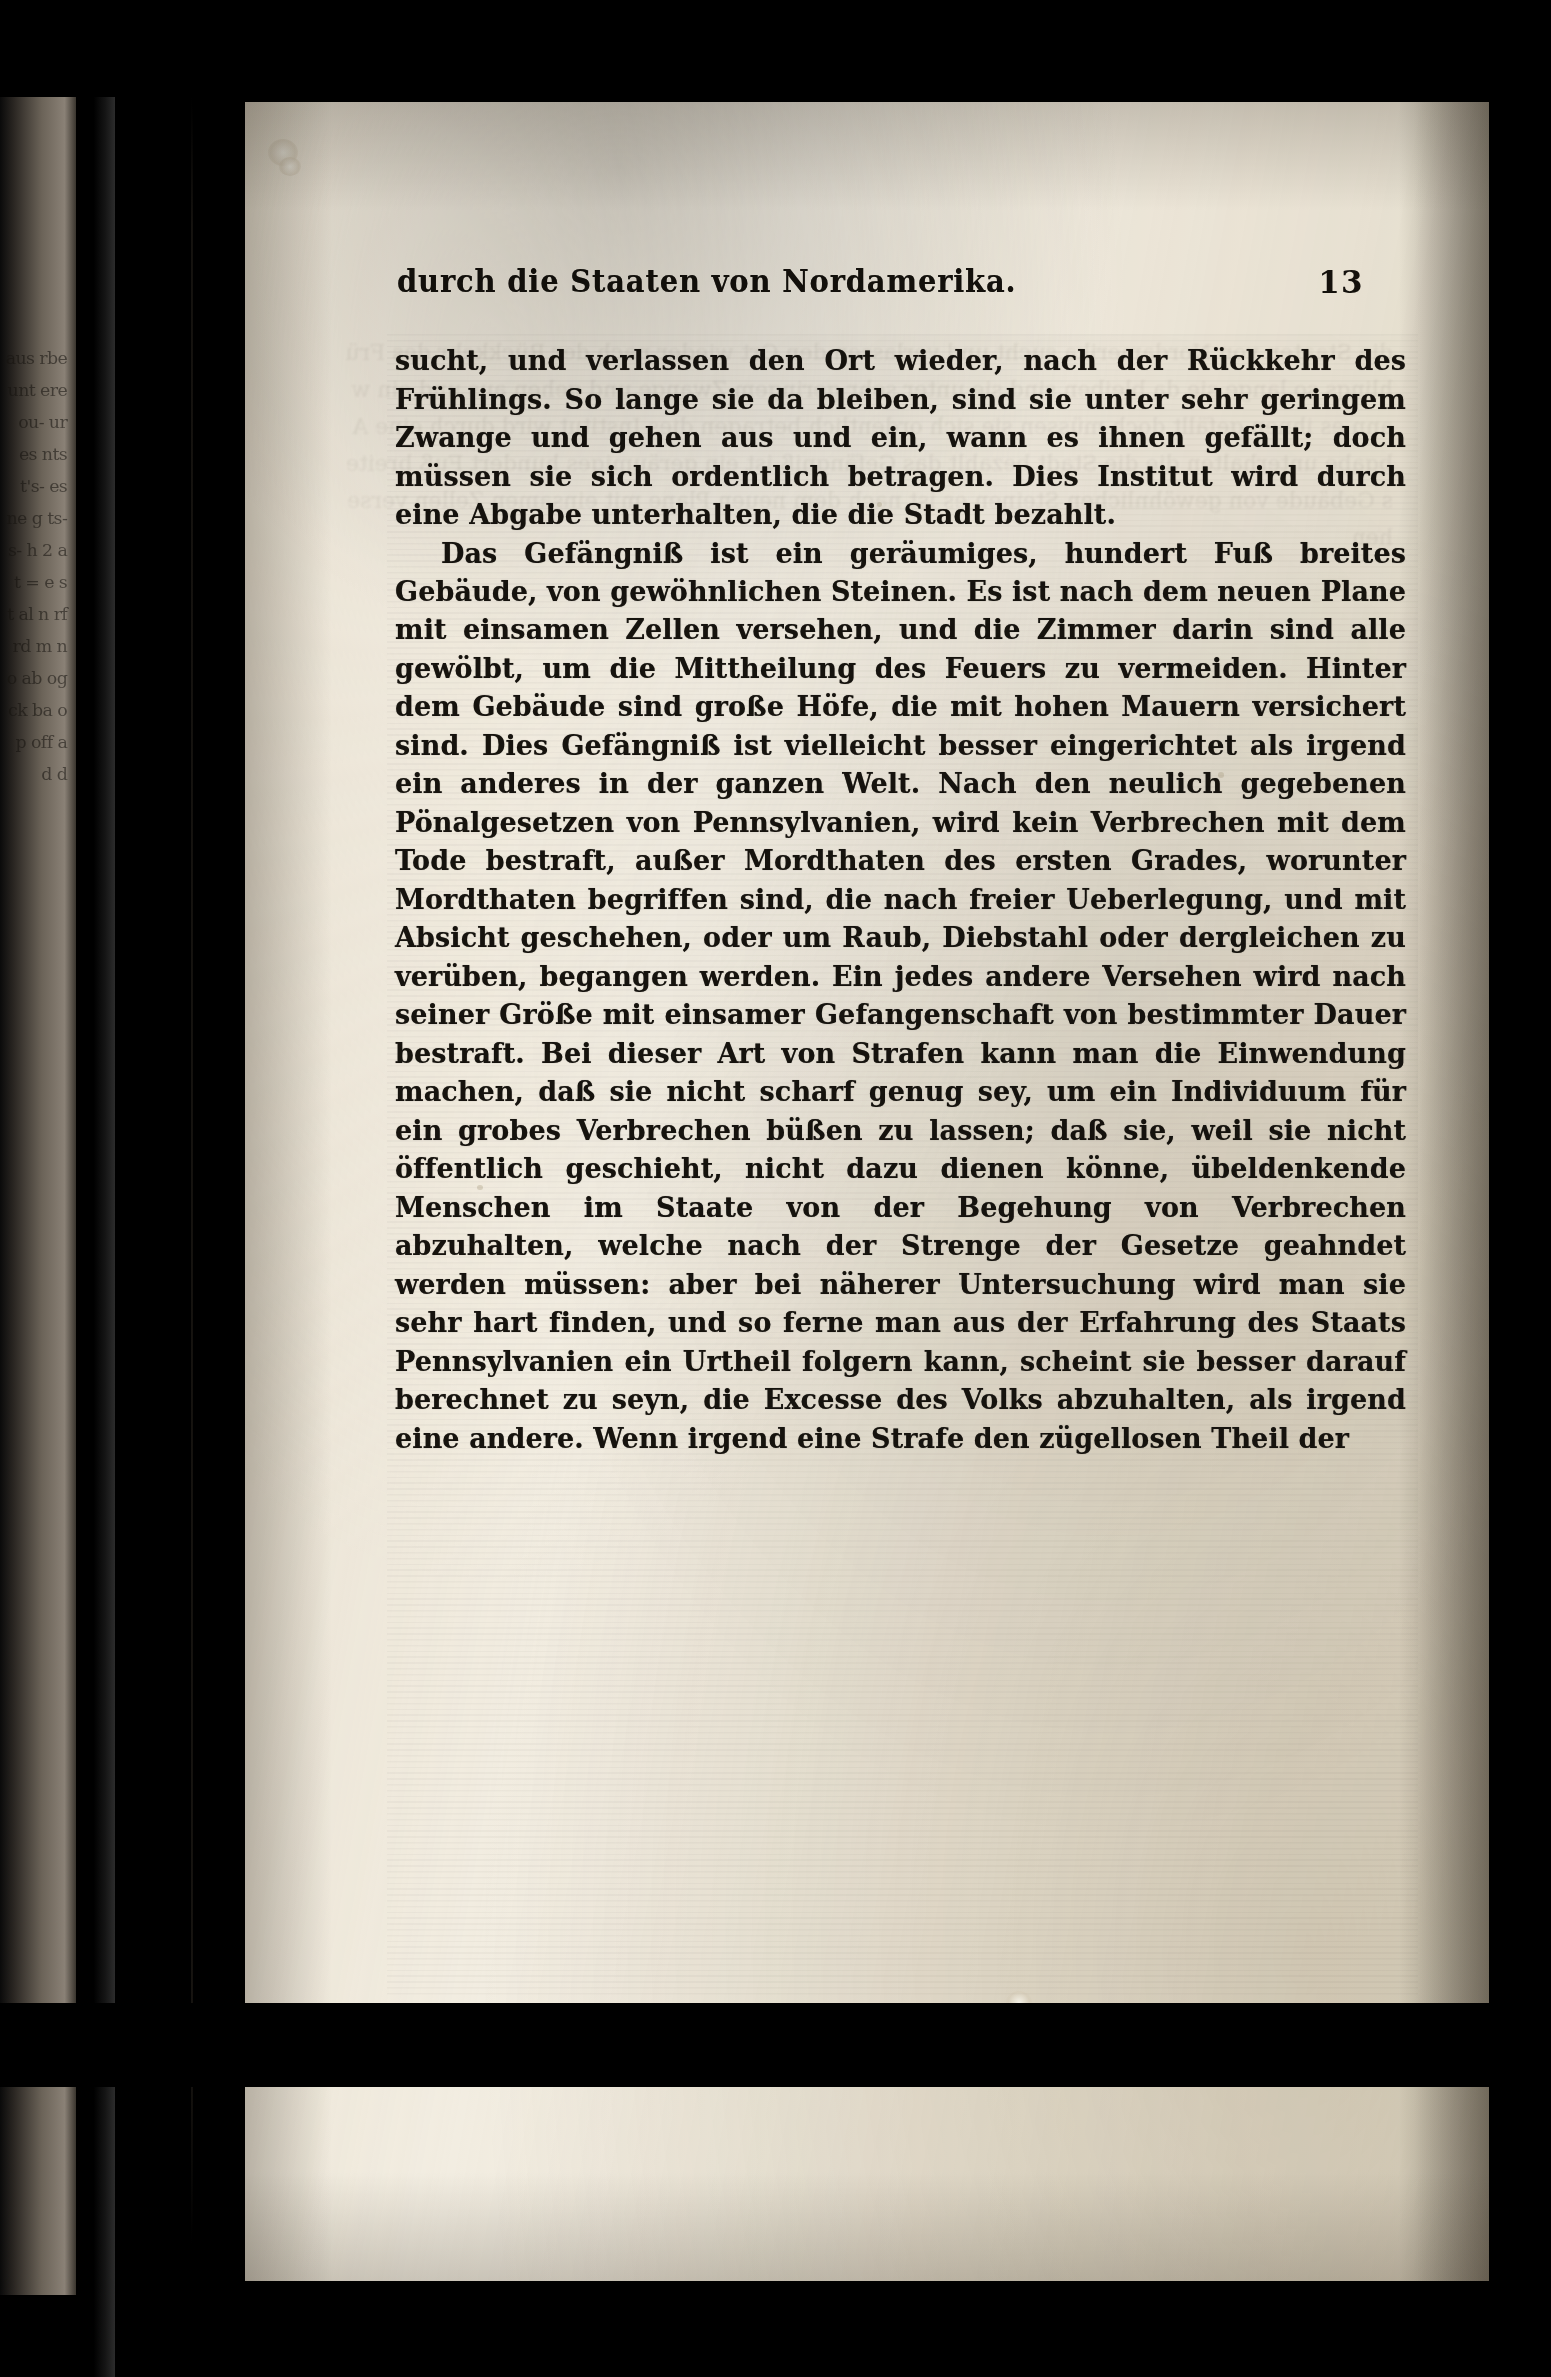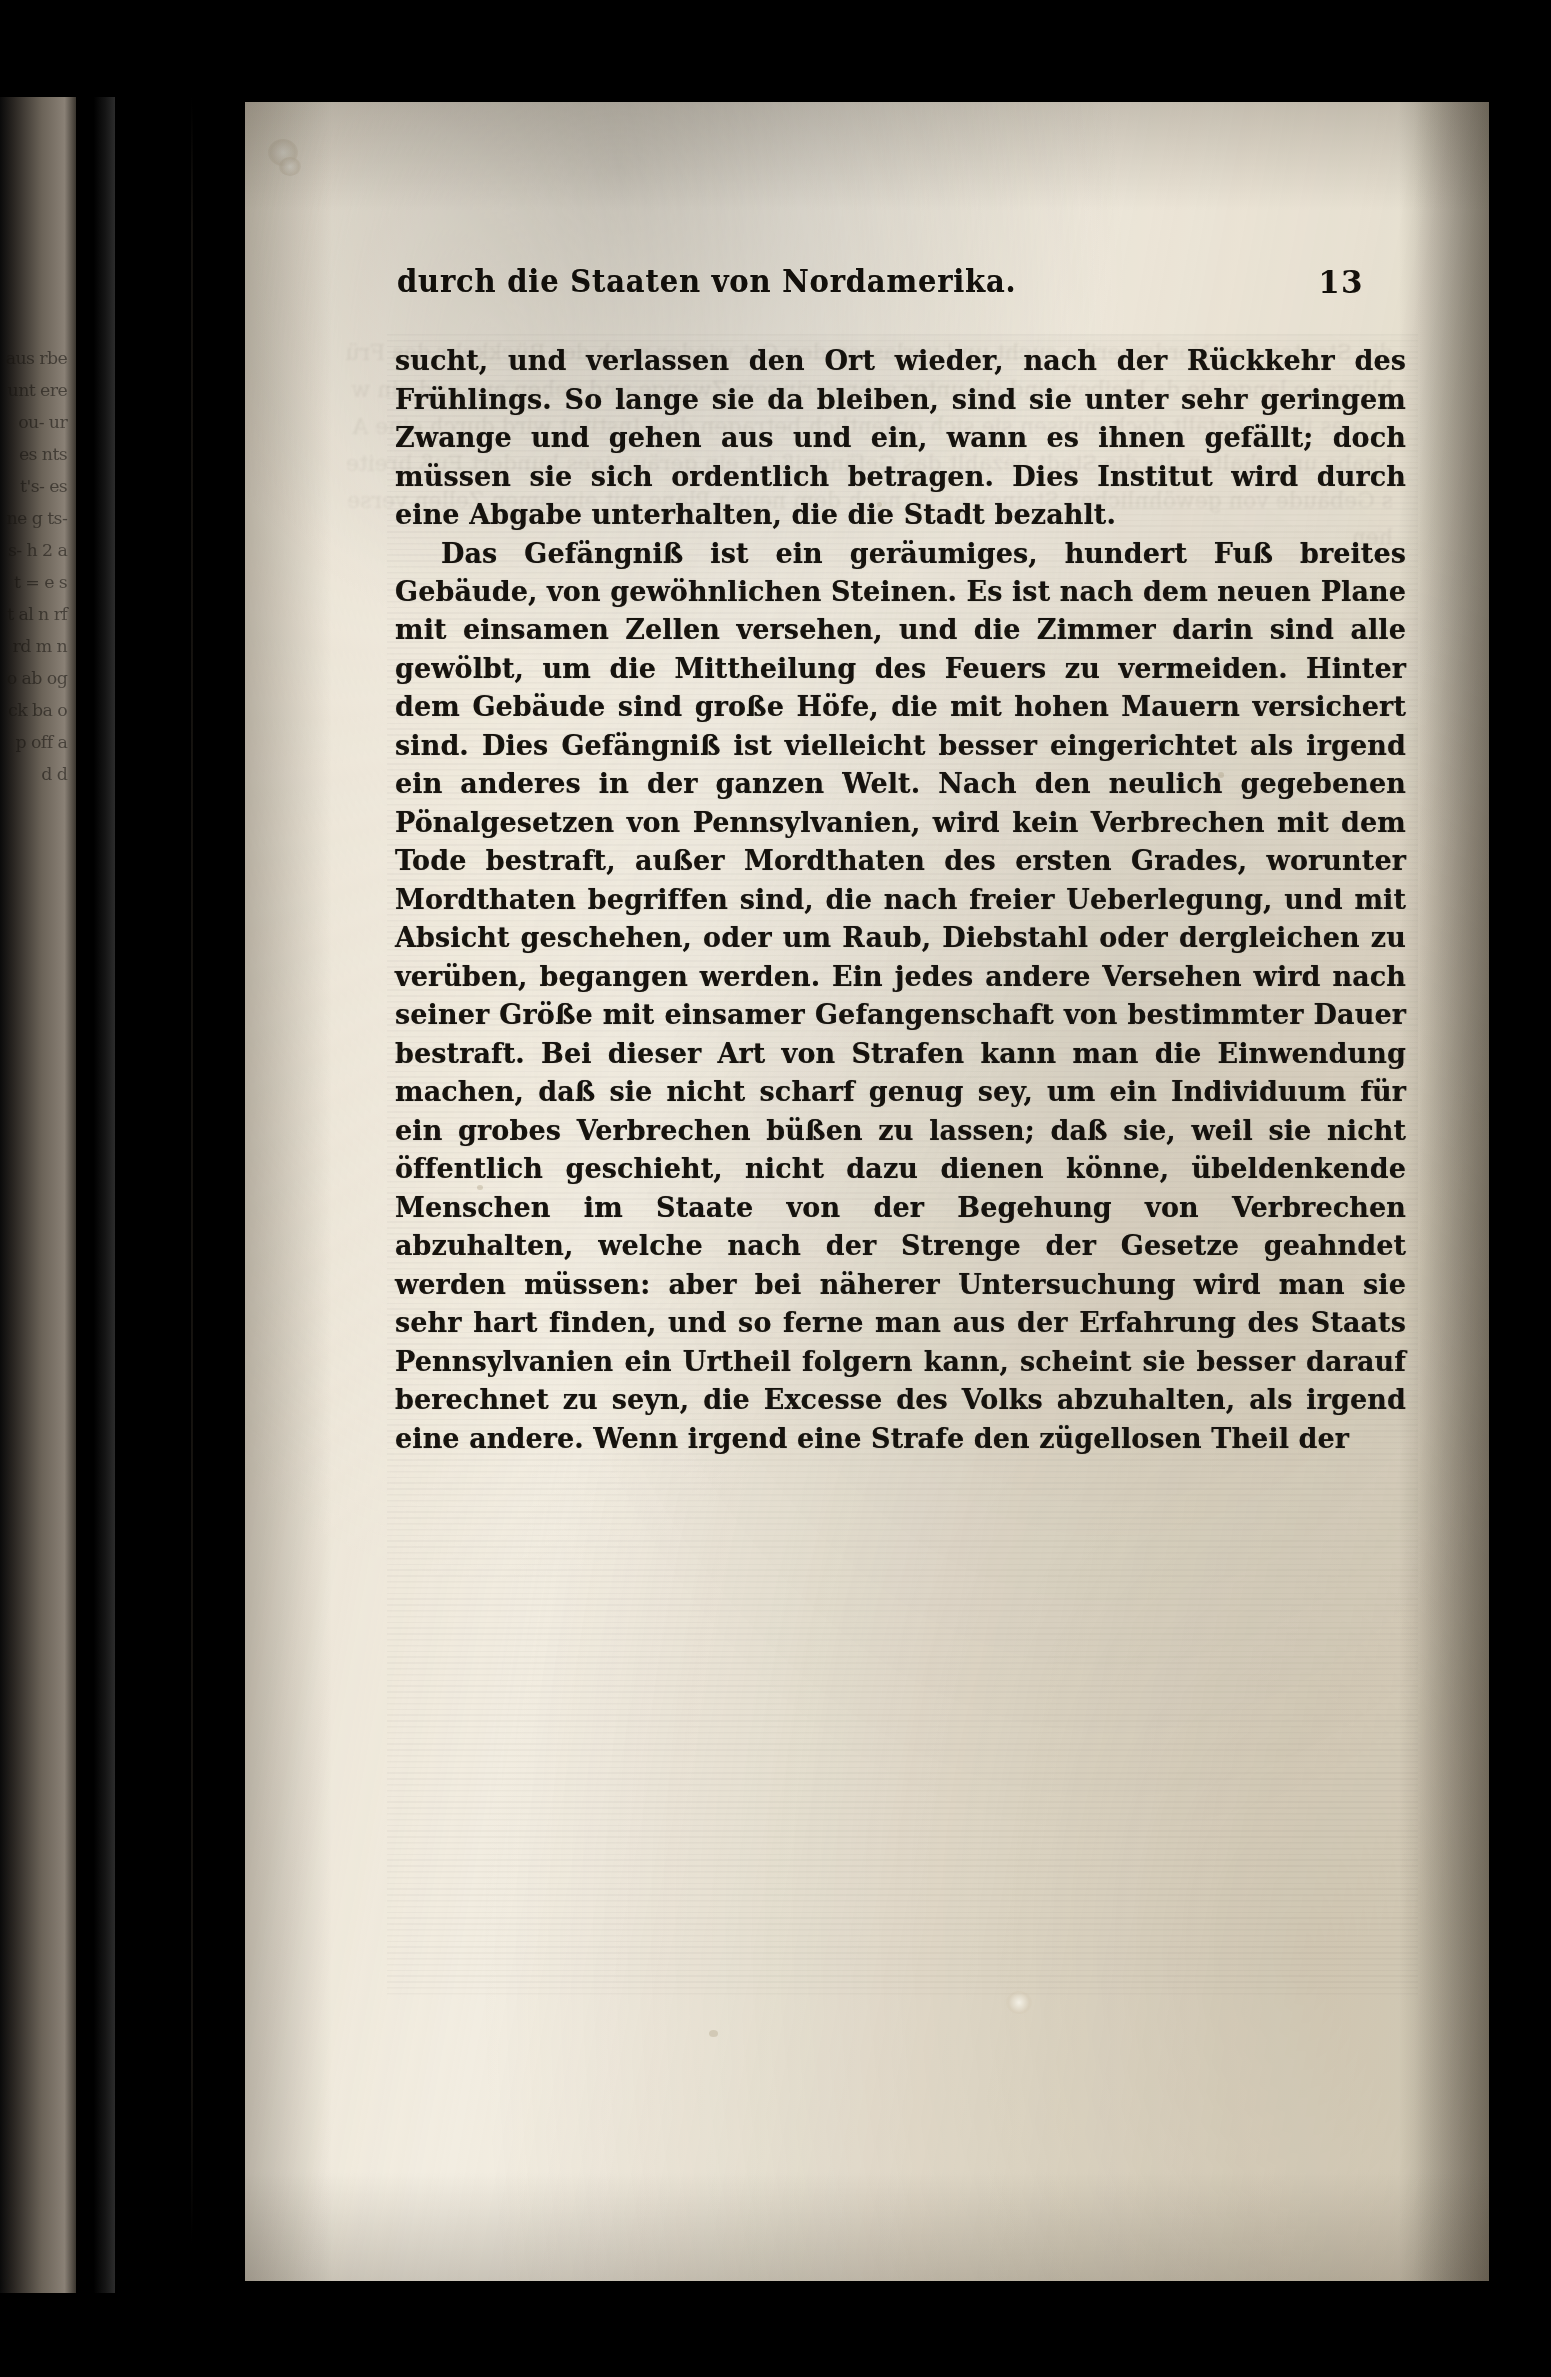--- a/index.html
+++ b/index.html
@@ -11,21 +11,21 @@
     width: 1551px;
     height: 2377px;
     overflow: hidden;
     font-family: "DejaVu Serif", serif;
   }
 
   
   #scan {
     position: relative;
     width: 1551px;
-    height: 2377px;
+    height: 2087px;
     background: #000000;
   }
 
   
   #left-page-sliver {
     position: absolute;
     left: 0;
     top: 97px;
     width: 76px;
     height: 2198px;

